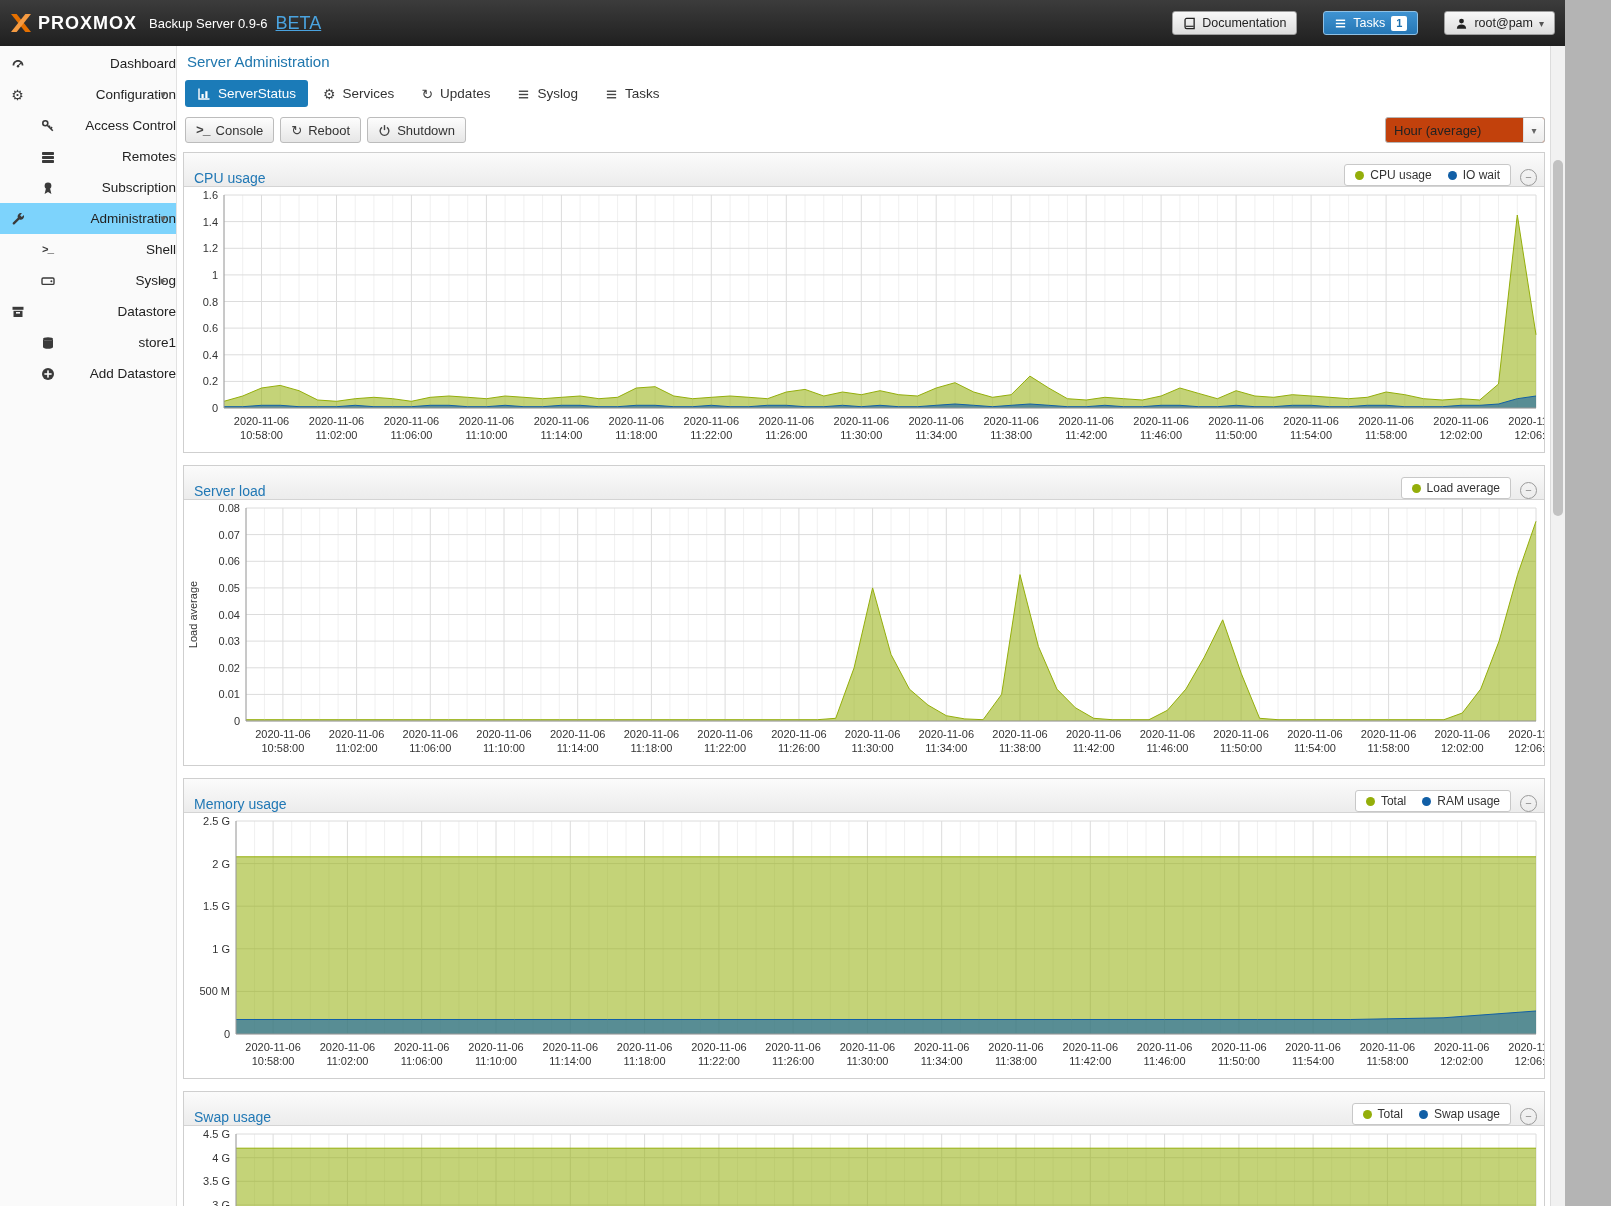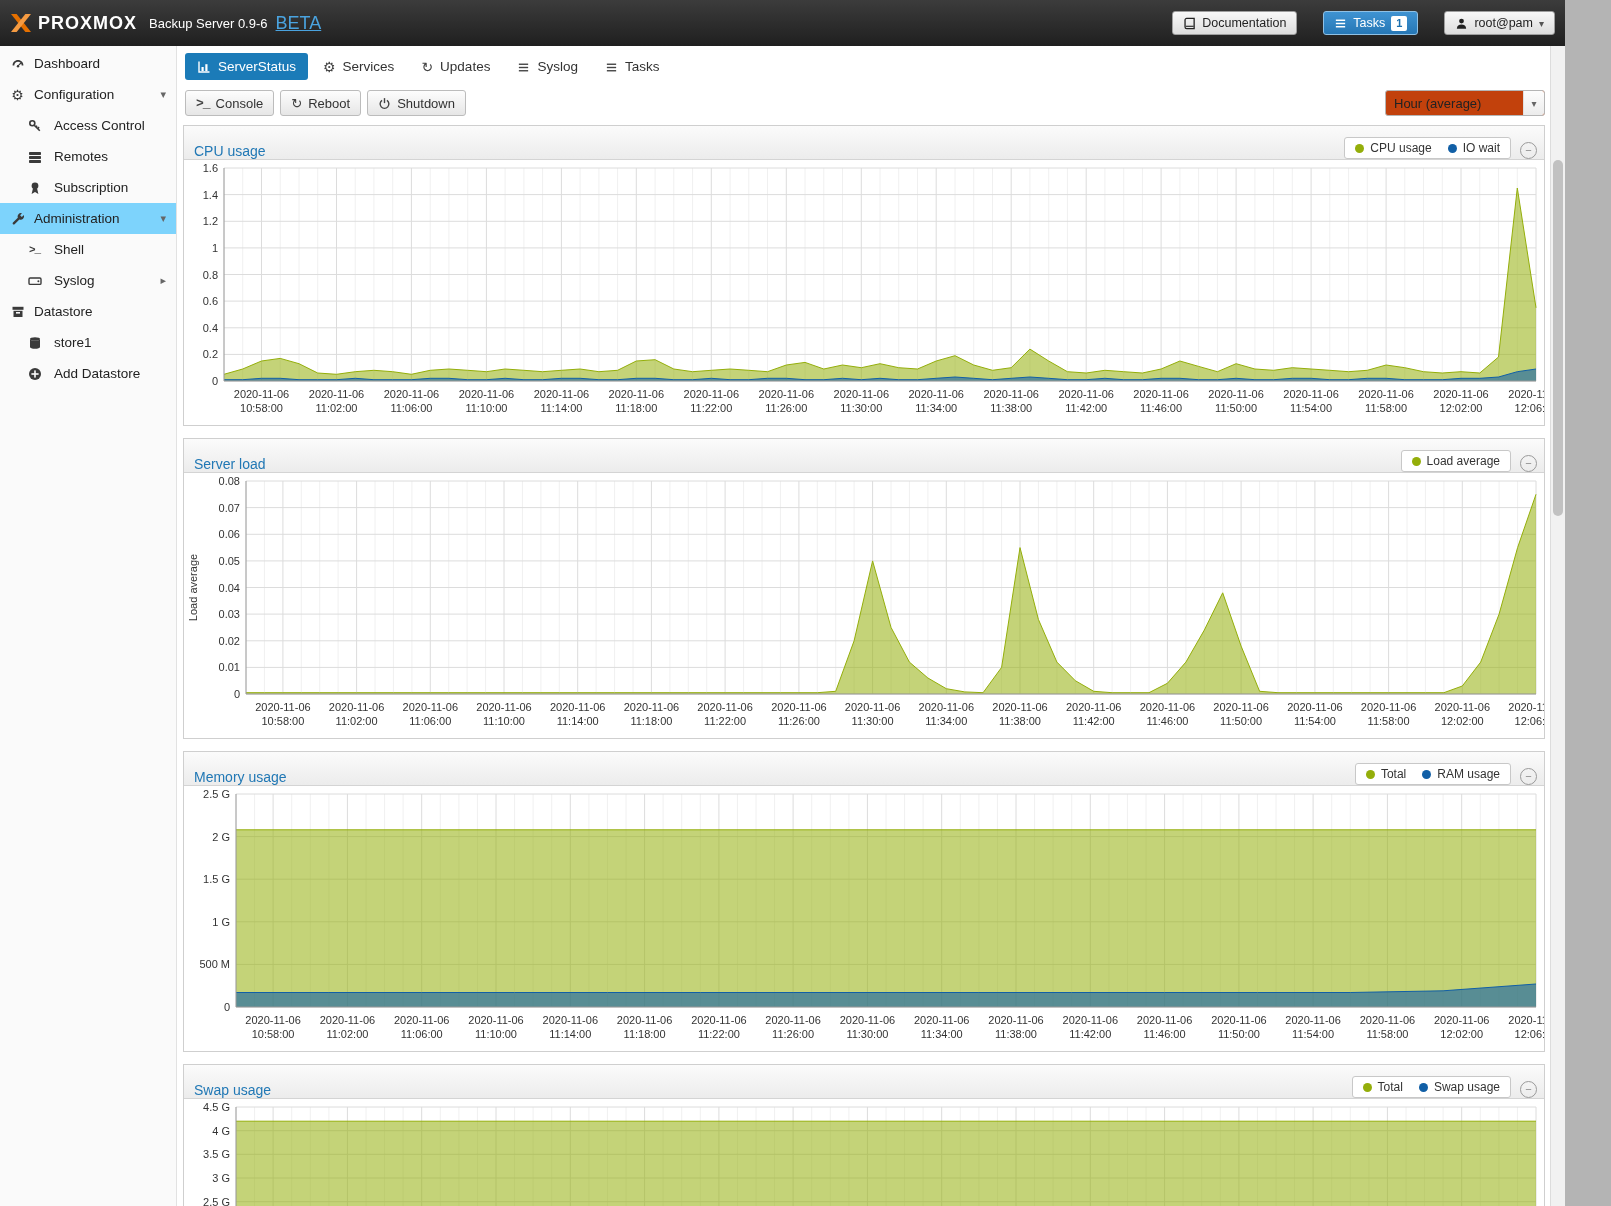--- a/index.html
+++ b/index.html
@@ -20,22 +20,22 @@
           font-family:inherit;}
   .tb-btn.blue{background:linear-gradient(#3f93d2,#2677b5);border-color:#8fc0e4;color:#fff;}
   .badge{background:#fff;color:#1a6fae;border-radius:2px;padding:0 5px;font-size:11px;font-weight:bold;line-height:15px;}
   .caret{font-size:10px;color:#555;}
   .tb-btn .t-ic{display:inline-flex;}
 
   
   .sidebar{position:absolute;left:0;top:46px;width:177px;bottom:0;background:#fafafa;border-right:1px solid #e2e2e2;
            box-sizing:border-box;padding-top:2px;}
   .nav-item{height:31px;display:flex;align-items:center;gap:9px;padding-left:10px;font-size:13.5px;color:#222;
-            cursor:pointer;position:relative;}
-  .nav-item.child{padding-left:27px;gap:12px;}
+            cursor:pointer;position:relative;justify-content:space-between;}
+  .nav-item.child{padding-left:40px;gap:12px;}
   .nav-item.selected{background:#7dd3fc;}
   .ni-icon{width:15px;display:inline-flex;justify-content:center;color:#3a3a3a;font-size:14px;line-height:14px;}
   .ni-caret{position:absolute;right:10px;color:#666;font-size:11px;}
   .shell-glyph{font-family:"Liberation Mono","DejaVu Sans Mono",monospace;font-weight:bold;font-size:11px;letter-spacing:-1px;}
 
   
   .main{position:absolute;left:177px;top:46px;width:1373px;bottom:0;background:#fff;overflow:hidden;
         box-sizing:border-box;padding:7px 5px 0 6px;}
   .page-title{color:#2077ae;font-size:15px;margin:0 0 10px 4px;}
   .tabs{display:flex;gap:3px;margin:0 0 10px 2px;}
@@ -225,20 +225,21 @@
             <circle cx="7" cy="7" r="6" fill="currentColor"></circle>
             <rect x="6.2" y="3.4" width="1.6" height="7.2" fill="#fafafa"></rect>
             <rect x="3.4" y="6.2" width="7.2" height="1.6" fill="#fafafa"></rect>
           </svg>
       </span>
       <span>Add Datastore</span>
     </div>
   </div>
 
   <div class="main">
+    <div class="page-title">Server Administration</div>
 
     <div class="tabs">
       <div class="tab active">
         <span class="tab-ic">
           <svg width="14" height="14" viewBox="0 0 14 14">
               <path d="M2 1.5v10.5h10.5" stroke="currentColor" stroke-width="1.4" fill="none"></path>
               <rect x="4.5" y="7" width="2.2" height="4" fill="currentColor"></rect>
               <rect x="8.3" y="4.2" width="2.2" height="6.8" fill="currentColor"></rect>
             </svg>
         </span>

